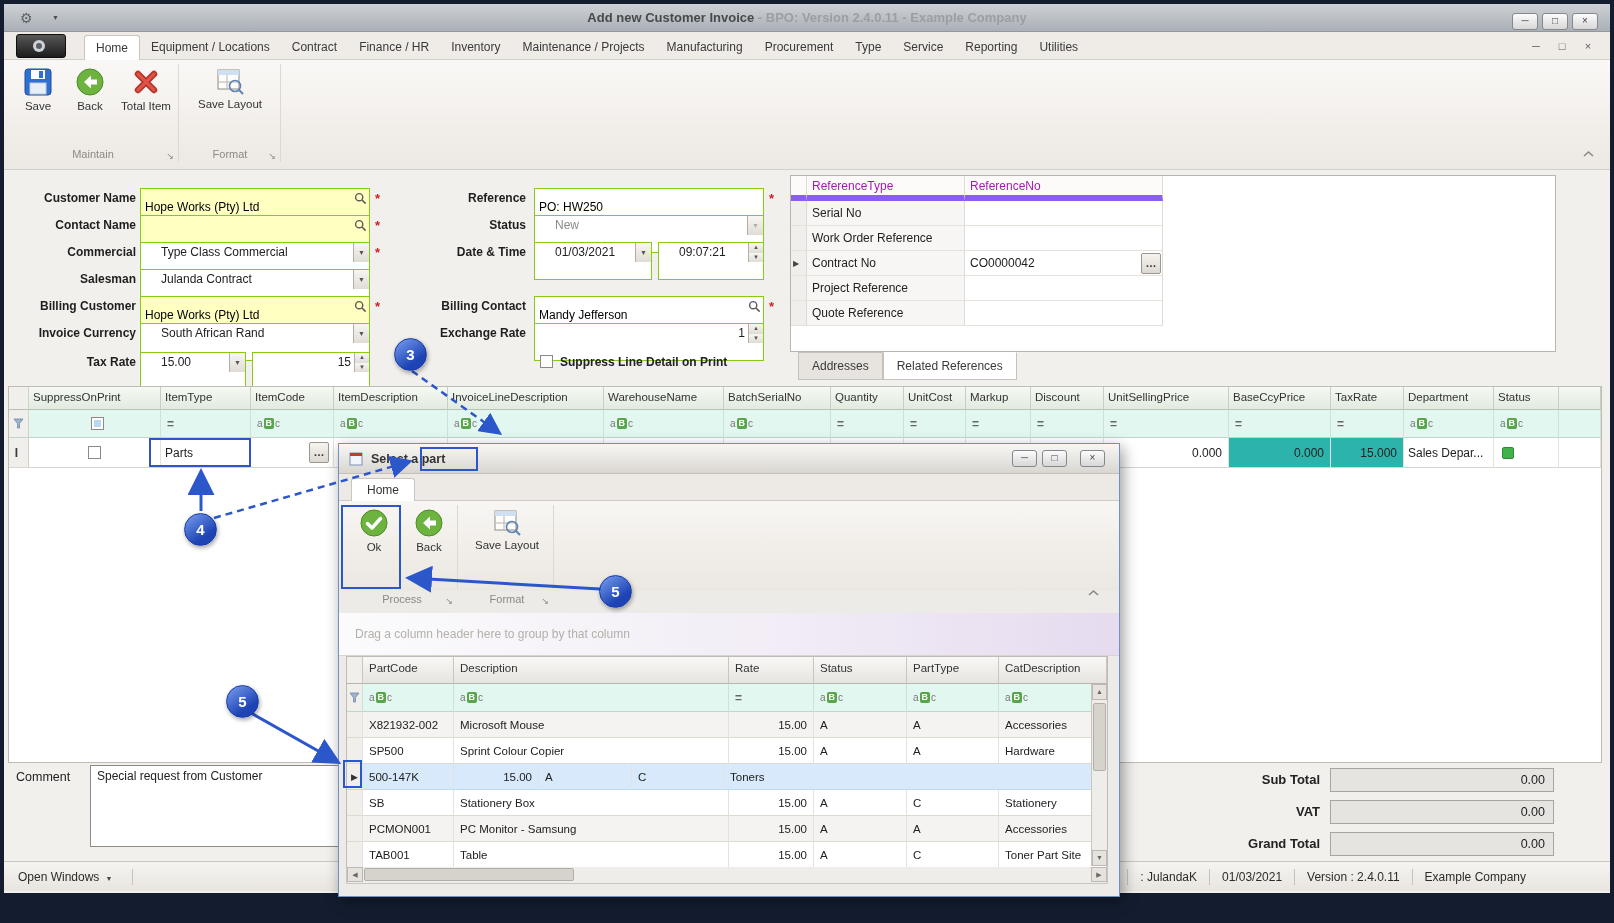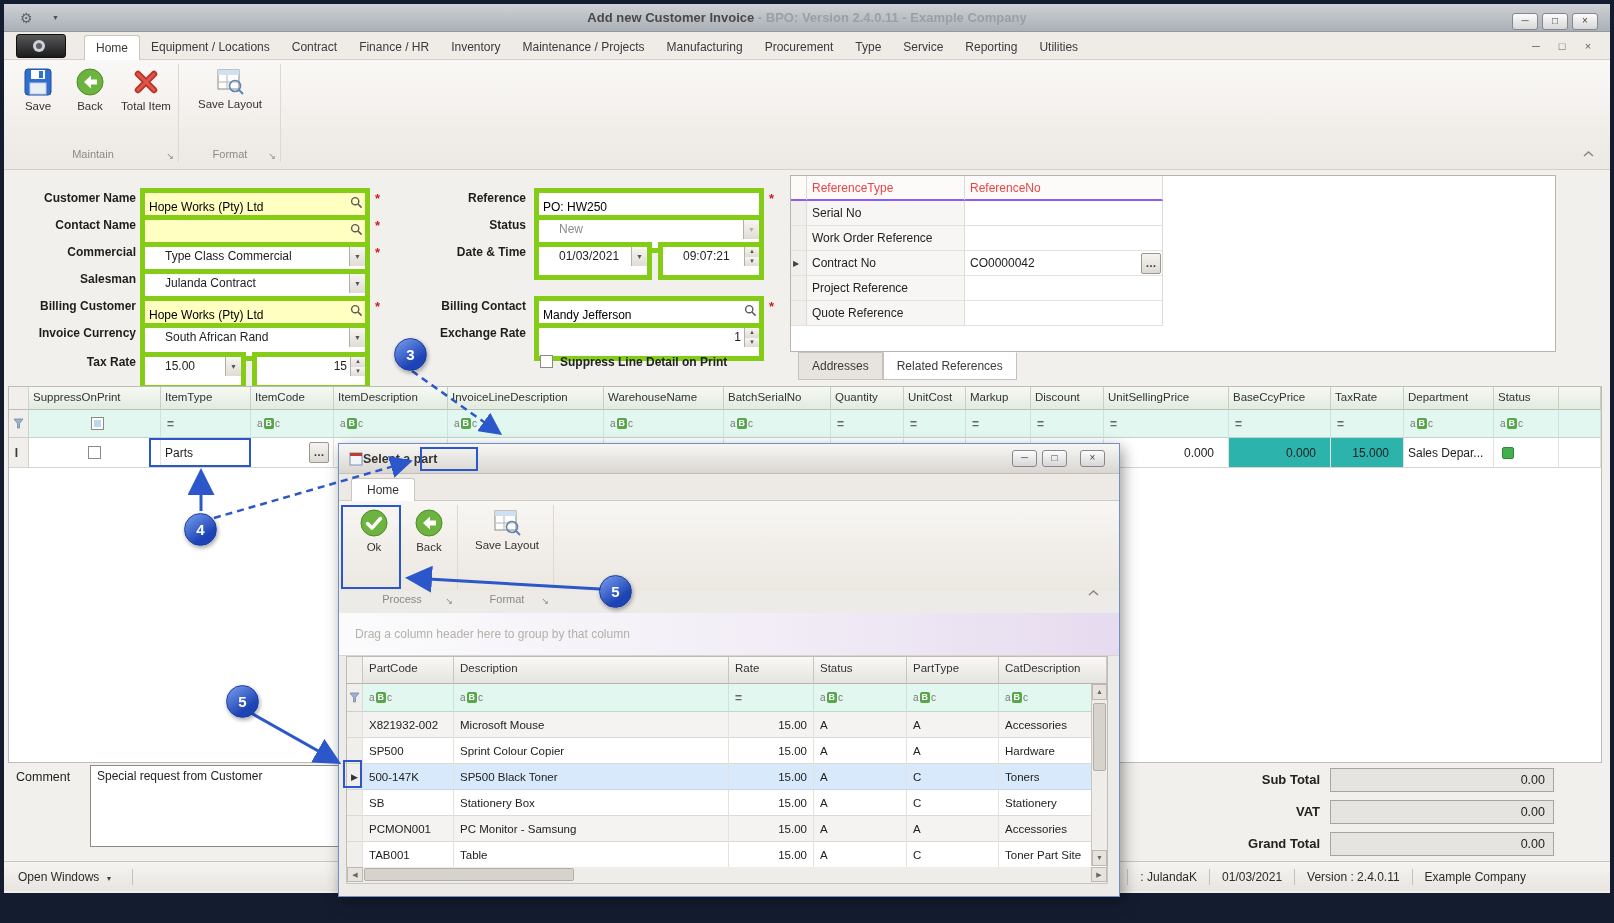--- a/index.html
+++ b/index.html
@@ -26,21 +26,21 @@
   
   .ribbon{position:absolute;left:4px;top:60px;width:1606px;height:110px;background:linear-gradient(#faf8f6,#ece8e3);border-bottom:1px solid #d3cfc9}
   .rbtn{position:absolute;top:6px;text-align:center;font-size:11.5px;color:#333;line-height:13px}
   .rbtn .ric{display:block;margin:1px auto 3px}
   .glabel{position:absolute;top:86px;height:17px;font-size:11px;color:#8d8982;text-align:center;line-height:17px}
   .glaunch{position:absolute;right:4px;top:2px;font-size:9px;color:#8d8982}
   .vline{position:absolute;top:4px;height:98px;width:1px;background:#dcd8d2}
 
   
   .flabel{position:absolute;width:128px;font-size:12px;font-weight:bold;color:#1e1e1e;text-align:right;line-height:21px;white-space:nowrap}
-  .field{position:absolute;height:38px;background:#fff;border:5px solid #84cc16}
+  .field{position:absolute;height:38px;background:#fff;border:1px solid #84cc16}
   .field input{width:100%;height:100%;border:none;background:transparent;font:inherit;font-size:12px;padding:0 4px;outline:none}
   .yellow{background:#ffffc2}
   .yellow input{background:transparent}
   .req{position:absolute;color:#cc1f1f;font-size:13px;font-weight:bold;line-height:21px}
   .ftext{display:block;line-height:19px;padding-left:20px;font-size:12px;color:#222;white-space:nowrap;overflow:hidden}
   .dim{color:#8a8a8a}
   .combo-btn{position:absolute;right:0;top:0;width:16px;height:19px;background:linear-gradient(#f8f6f3,#e0dcd5);border-left:1px solid #b3aea6;font-size:7px;color:#555;text-align:center;line-height:19px}
   .combo-btn.dis{color:#b0b0b0}
   .spin{position:absolute;right:0;top:0;width:15px;height:19px;border-left:1px solid #b3aea6;display:flex;flex-direction:column}
   .spin span{flex:1;font-size:6px;line-height:9px;text-align:center;background:linear-gradient(#f8f6f3,#e0dcd5);color:#555}
@@ -50,36 +50,36 @@
   .cbx.partial{position:relative}
   .cbx.partial::after{content:"";position:absolute;left:2px;top:2px;right:2px;bottom:2px;background:#b7d9ef}
 
   
   .refpanel{position:absolute;left:790px;top:175px;width:766px;height:177px;background:#fff;border:1px solid #b9b5ae}
   .refrow{display:flex;height:25px}
   .rc{border-right:1px solid #dedad4;border-bottom:1px solid #e5e2dc;font-size:12px;display:flex;align-items:center;padding-left:5px;overflow:hidden;white-space:nowrap}
   .rc.ind{width:16px;background:#f1efec;padding-left:2px}
   .rc.type{width:158px;background:#f7f6f4}
   .rc.no{width:198px;background:#fff;position:relative}
-  .rc.hdr{background:#fcfbfa;border-bottom:2px solid #8b5cf6;color:#ef4444}
+  .rc.hdr{background:#fcfbfa;border-bottom:6px solid #8b5cf6;color:#a21caf}
   .reffill{flex:1;background:#fff;border-bottom:1px solid #fff}
   .dots{width:20px;height:21px;background:linear-gradient(#f6f4f0,#ddd9d2);border:1px solid #9b968e;border-radius:2px;font-size:11px;line-height:18px;text-align:center;font-weight:bold;color:#333}
   .reftabs{position:absolute;left:798px;top:352px;display:flex;height:28px}
   .rtab{padding:6px 13px 0 13px;font-size:12px;height:28px;border:1px solid #c6c2bb;background:#e7e3de;color:#3a3a3a}
   .rtab.active{background:#fff;border-top:1px solid #fff}
 
   
   .grid-area{position:absolute;left:8px;top:386px;width:1594px;height:377px;background:#fff;border:1px solid #c0bcb5}
   .grow{display:flex;width:100%}
   .hcell{background:linear-gradient(#f5f9f3,#e2ebe0);border-right:1px solid #c5cfc3;border-bottom:1px solid #b7c2b5;font-size:11.5px;color:#333;padding:4px 0 0 4px;height:23px;overflow:hidden;white-space:nowrap}
   .fcell{background:#e3f7f1;border-right:1px solid #cde2da;border-bottom:1px solid #c0d6cd;height:28px;display:flex;align-items:center;padding-left:6px}
   .dcell{background:#fff;border-right:1px solid #e5e2dd;border-bottom:1px solid #d8d5cf;font-size:12px;height:30px;display:flex;align-items:center;padding:0 4px;overflow:hidden;white-space:nowrap}
   .icell{background:#f1efec !important;border-right:1px solid #d5d1ca;justify-content:center;padding-left:0}
   .teal{background:#2cb4ac !important}
-  .numr{justify-content:flex-end;padding-right:14px}
+  .numr{justify-content:flex-end;padding-right:6px}
   .c0{width:20px}.c1{width:132px}.c2{width:90px}.c3{width:83px}.c4{width:114px}.c5{width:156px}.c6{width:120px}.c7{width:107px}.c8{width:73px}.c9{width:62px}.c10{width:65px}.c11{width:73px}.c12{width:125px}.c13{width:102px}.c14{width:73px}.c15{width:90px}.c16{width:65px}.cfill{flex:1}
   .abc{display:flex;align-items:center}
   .abc .lt{font-size:10px;color:#777}
   .abc .b{display:inline-block;background:#57a64a;color:#fff;border-radius:2px;padding:0 2px;margin:0 1px;font-size:9px;font-weight:bold;line-height:11px}
   .eqi{font-size:12px;color:#666;font-weight:bold}
   .gicon{width:12px;height:12px;background:#43b14b;border:1px solid #2f8c36;border-radius:2px;margin-left:4px}
   .editmark{font-size:12px;font-weight:bold;color:#3a3a3a}
 
   
   .comment-box{position:absolute;left:90px;top:765px;width:472px;height:82px;background:#fff;border:1px solid #8f8b84;padding:3px 6px;font-size:12px}
@@ -90,21 +90,21 @@
   .statusbar{position:absolute;left:4px;top:861px;width:1606px;height:30px;background:linear-gradient(#f6f4f1,#e8e5e0);border-top:1px solid #c9c5bf}
   .sb-left{position:absolute;left:14px;top:8px;font-size:12px;color:#2c2c2c;display:flex;gap:6px;align-items:center}
   .sb-caret{font-size:7px;color:#444;padding-top:2px}
   .sb-right{position:absolute;right:72px;top:0;height:100%;display:flex;align-items:center}
   .sb-item{padding:0 12px;font-size:12px;color:#2c2c2c;white-space:nowrap}
   .sb-sep{width:1px;height:16px;background:#c6c2bb}
 
   
   .dlg{position:absolute;left:338px;top:443px;width:782px;height:454px;background:#edebe7;border:1px solid #6f92c4;box-shadow:3px 5px 14px rgba(0,0,0,.4);z-index:50}
   .dlg-title{position:absolute;left:0;top:0;width:100%;height:30px;background:linear-gradient(#f8f7f5,#d9d6d1);border-bottom:1px solid #c5c1ba;display:flex;align-items:center}
-  .dlg-title-text{font-size:12.5px;font-weight:bold;color:#333}
+  .dlg-title-text{margin-left:8px;font-size:12.5px;font-weight:bold;color:#333}
   .dbtn{position:absolute;top:6px;width:25px;height:17px;background:linear-gradient(#fcfcfc,#d7d7d7);border:1px solid #85888d;border-radius:3px;font-size:10px;line-height:14px;text-align:center;color:#444}
   .dlg-tabs{position:absolute;left:0;top:30px;width:100%;height:27px;background:#edeae5;border-bottom:1px solid #cfcbc4}
   .dtab{position:absolute;left:12px;top:4px;height:23px;padding:4px 15px 0;background:#fff;border:1px solid #c9c5bf;border-bottom:none;border-radius:3px 3px 0 0;font-size:12px;color:#333}
   .dlg-ribbon{position:absolute;left:0;top:57px;width:100%;height:90px;background:linear-gradient(#f8f6f3,#ebe7e1)}
   .dlg-glabels{position:absolute;left:0;top:147px;width:100%;height:22px}
   .dgl{position:absolute;top:0;height:17px;font-size:11px;color:#8d8982;text-align:center;line-height:17px}
   .groupby{position:absolute;left:0;top:169px;width:100%;height:43px;background:linear-gradient(90deg,#fbfbfc 0%,#f2edf6 55%,#e6dbef 100%);border-bottom:1px solid #d8d4ce;display:flex;align-items:center;padding-left:16px;color:#b4b0aa;font-size:12px}
   .dlg-grid{position:absolute;left:7px;top:212px;width:762px;height:211px;background:#fff;border:1px solid #c0bcb5}
   .qh{background:linear-gradient(#f8f8f6,#e6e4e0);border-right:1px solid #c9c5bf;border-bottom:1px solid #b9b5ae;font-size:11.5px;color:#333;padding:5px 0 0 6px;height:27px;overflow:hidden;white-space:nowrap}
   .qf{background:#e3f7f1;border-right:1px solid #cde2da;border-bottom:1px solid #c0d6cd;height:28px;display:flex;align-items:center;padding-left:6px}
@@ -651,21 +651,20 @@
         <div class="qd q1">SP500</div>
         <div class="qd q2">Sprint Colour Copier</div>
         <div class="qd q3 numr">15.00</div>
         <div class="qd q4">A</div>
         <div class="qd q5">A</div>
         <div class="qd q6">Hardware</div>
       </div>
       <div class="qr sel">
         <div class="qd q0 qind" style="font-size:9px;color:#333">▶</div>
         <div class="qd q1">500-147K</div>
-        <div class="qd q2">SP500 Black Toner</div>
         <div class="qd q3 numr">15.00</div>
         <div class="qd q4">A</div>
         <div class="qd q5">C</div>
         <div class="qd q6">Toners</div>
       </div>
       <div class="qr">
         <div class="qd q0 qind"></div>
         <div class="qd q1">SB</div>
         <div class="qd q2">Stationery Box</div>
         <div class="qd q3 numr">15.00</div>

